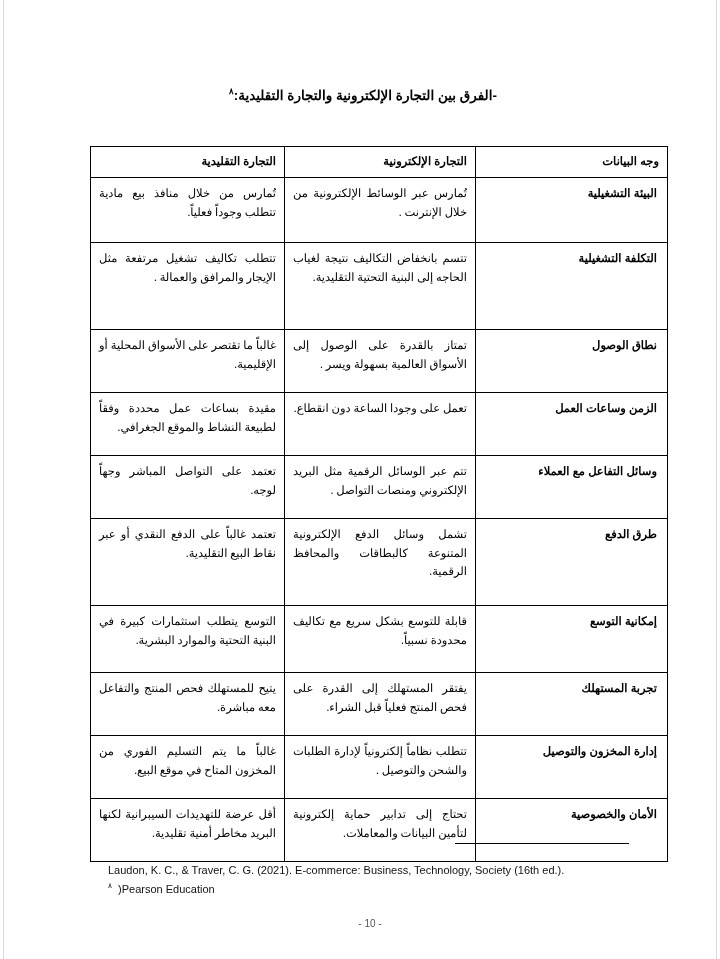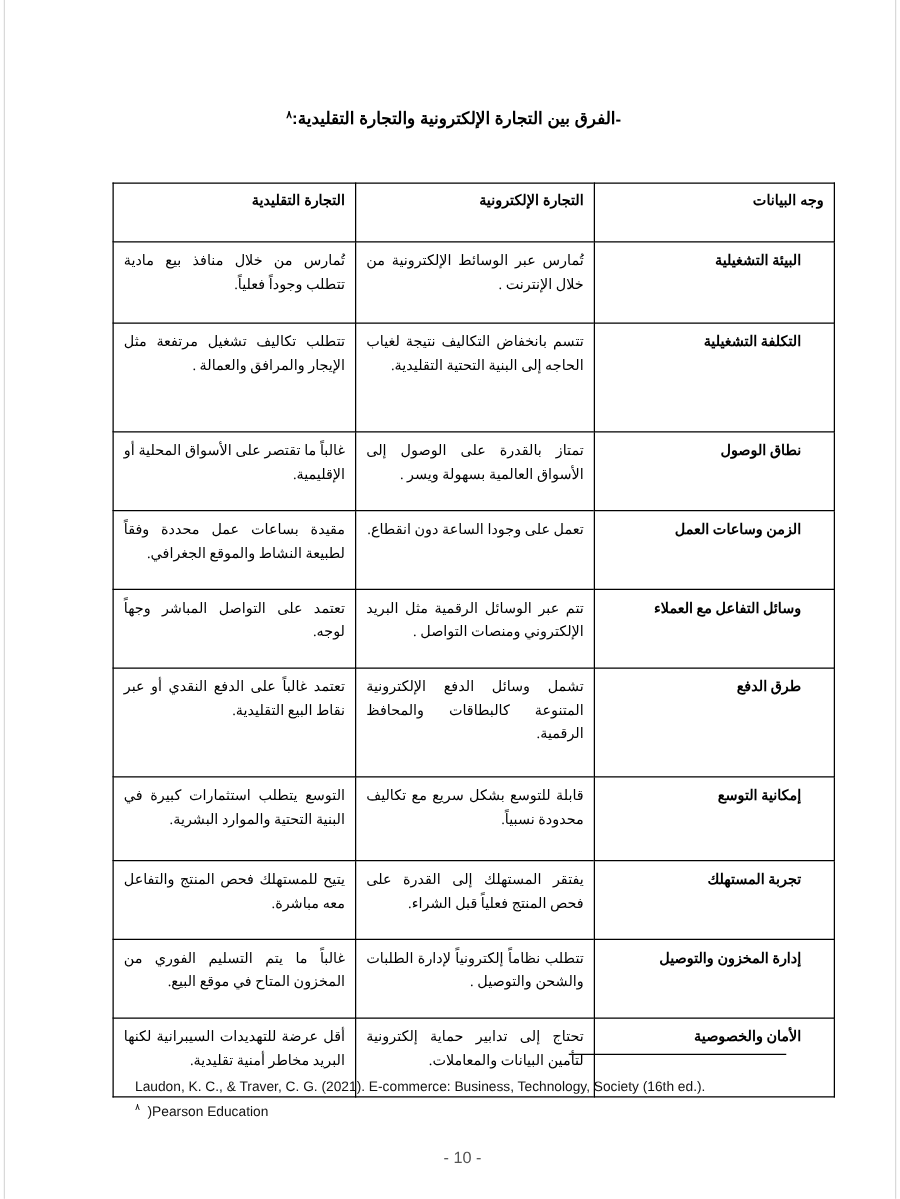--- a/index.html
+++ b/index.html
@@ -74,38 +74,38 @@
     vertical-align: top;
     padding: 6px 8px 4px 8px;
     font-size: 11.5px;
     line-height: 1.62;
   }
   .col-aspect      { width: 192px; }
   .col-ecommerce   { width: 191px; }
   .col-traditional { width: 194px; }
 
   .cmp-table td.aspect {
-    font-family: Liberation Serif, serif;
+    font-family: Liberation Sans, sans-serif;
     font-weight: bold;
     font-size: 11.5px;
     text-align: right;
-    padding-right: 26px;
+    padding-right: 10px;
   }
   .cmp-table td.body-cell {
     font-family: "Liberation Serif", serif;
     text-align: justify;
     text-align-last: right;
   }
   .cmp-table thead td {
     font-family: "Liberation Sans", sans-serif;
     font-weight: bold;
     font-size: 11.5px;
     text-align: right;
     padding-top: 5px;
-    padding-bottom: 21px;
+    padding-bottom: 5px;
     height: 20px;
   }
 
   
   tr.r-env        td { height: 54px; }
   tr.r-cost       td { height: 76px; }
   tr.r-reach      td { height: 52px; }
   tr.r-time       td { height: 52px; }
   tr.r-interact   td { height: 52px; }
   tr.r-payment    td { height: 76px; }
@@ -142,21 +142,21 @@
   }
 
   
   .page-number {
     position: absolute;
     top: 918px;
     left: 0;
     right: 0;
     text-align: center;
     font-family: "Liberation Sans", sans-serif;
-    font-size: 13px;
+    font-size: 10px;
     color: #555555;
     direction: ltr;
   }
 </style>
 </head>
 <body>
 
 <div class="page-edge left"></div>
 <div class="page-edge right"></div>
 

